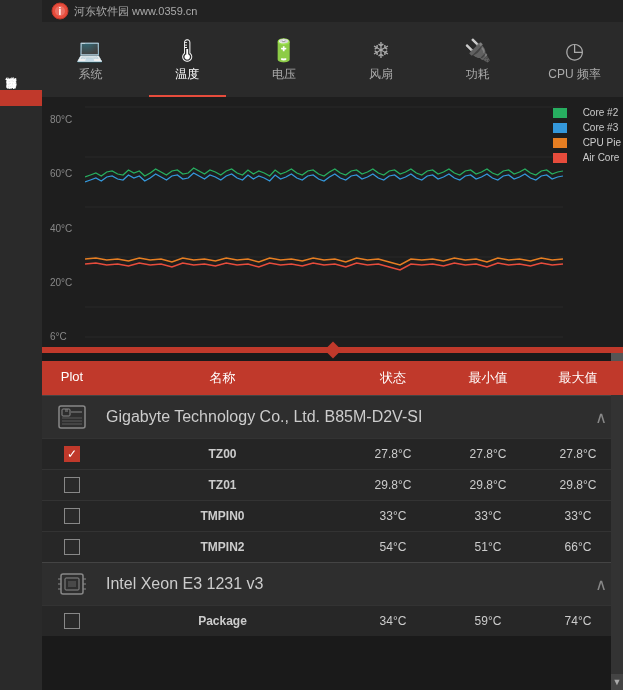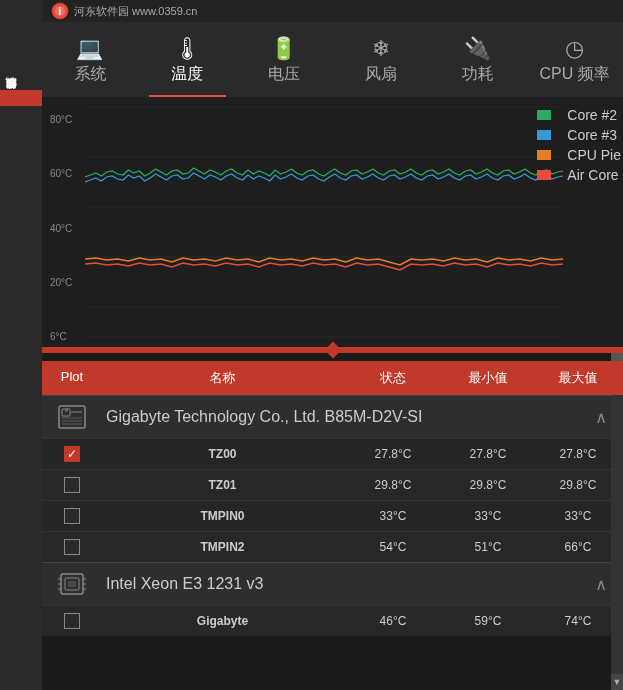--- a/index.html
+++ b/index.html
@@ -99,21 +99,21 @@
       right: 10%;
       height: 2px;
       background: #e74c3c;
     }
     .nav-tab-icon {
       font-size: 22px;
       margin-bottom: 4px;
       line-height: 1;
     }
     .nav-tab-label {
-      font-size: 16px;
+      font-size: 12px;
       white-space: nowrap;
     }
 
     
     .chart-area {
       position: absolute;
       top: 97px;
       left: 42px;
       right: 0;
       height: 250px;
@@ -149,21 +149,21 @@
       right: 2px;
       top: 10px;
       display: flex;
       flex-direction: column;
       gap: 4px;
     }
     .legend-item {
       display: flex;
       align-items: center;
       gap: 16px;
-      font-size: 14px;
+      font-size: 10px;
       color: #ccc;
     }
     .legend-color {
       width: 14px;
       height: 10px;
       display: inline-block;
     }
 
     .chart-divider {
       position: absolute;
@@ -508,22 +508,22 @@
       </svg>
     </div>
     <div class="group-name">Intel Xeon E3 1231 v3</div>
     <div class="group-collapse">∧</div>
   </div>
 
   <div class="table-row">
     <div class="row-cell">
       <div class="checkbox"></div>
     </div>
-    <div class="row-cell name-cell">Gigabyte</div>
-    <div class="row-cell">46°C</div>
+    <div class="row-cell name-cell">Package</div>
+    <div class="row-cell">34°C</div>
     <div class="row-cell">59°C</div>
     <div class="row-cell">74°C</div>
   </div>
 
 </div>
 
 <div class="scrollbar-track">
   <div class="scrollbar-arrow up">
     <span>▲</span>
   </div>

